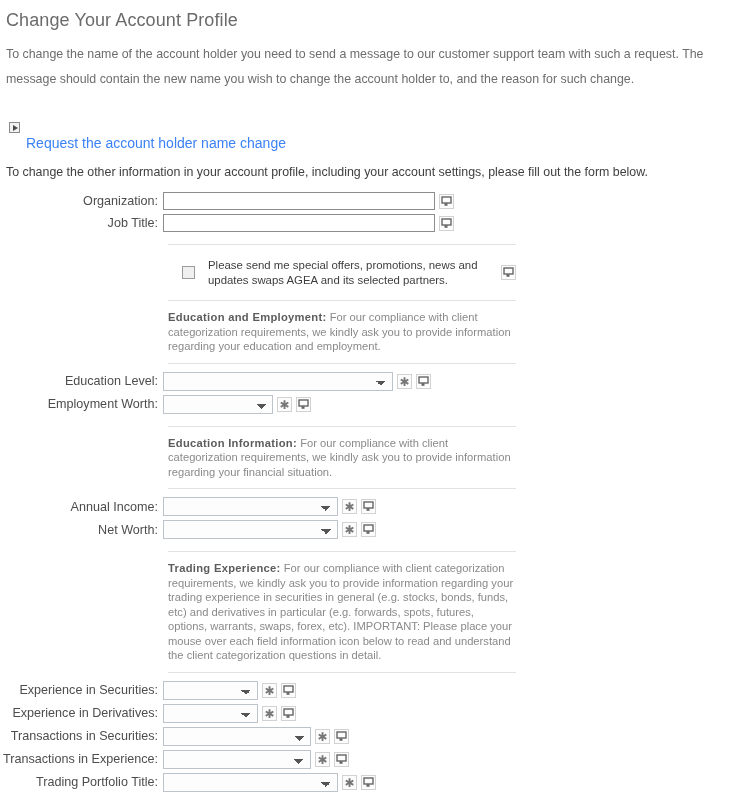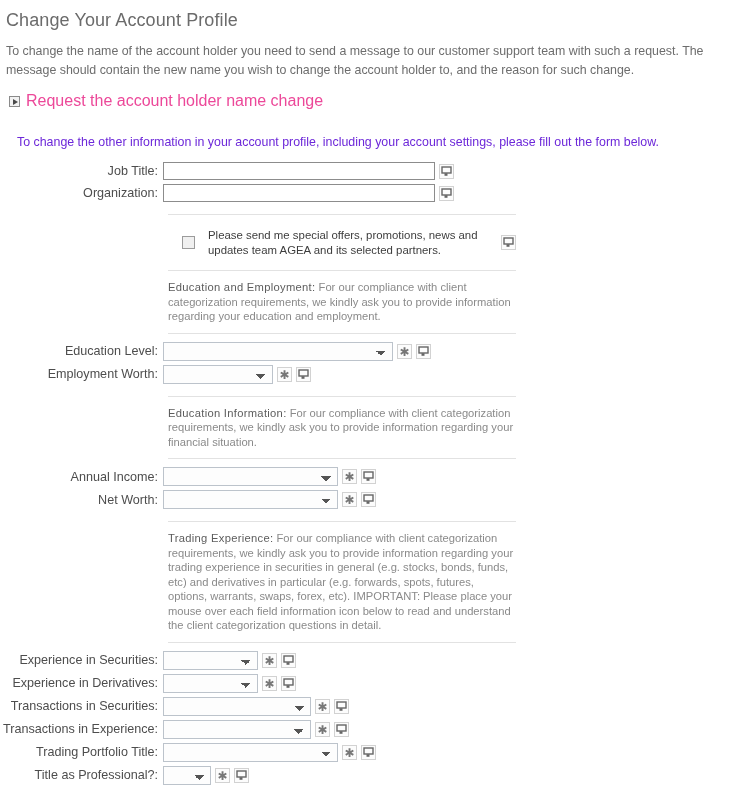--- a/index.html
+++ b/index.html
@@ -22,21 +22,21 @@
     font-size: 18px;
     font-weight: normal;
     color: #6b6b6b;
     margin: 0;
     padding: 10px 0 0 6px;
     letter-spacing: 0.1px;
   }
 
   .intro-para {
     font-size: 12.4px;
-    line-height: 19px;
+    line-height: 25px;
     color: #6d6d6d;
     margin: 0;
     padding: 11px 8px 0 6px;
   }
 
   .disclosure-row {
     display: flex;
     align-items: center;
     padding: 12px 0 0 9px;
   }
@@ -53,30 +53,31 @@
     content: "";
     position: absolute;
     left: 3px;
     top: 2px;
     width: 0; height: 0;
     border-top: 3.5px solid transparent;
     border-bottom: 3.5px solid transparent;
     border-left: 5px solid #4a4a4a;
   }
   .disclosure-label {
-    font-size: 16px;
-    color: #ec4899;
+    font-size: 14px;
+    color: #3b82f6;
     padding-left: 6px;
+    margin-top: 31px;
   }
 
   .intro-para2 {
     font-size: 12.4px;
     line-height: 16px;
-    color: #6d28d9;
-    margin: 11px;
+    color: #404040;
+    margin: 0;
     padding: 13px 8px 0 6px;
   }
 
   
   .form { margin-top: 12px; }
 
   .row {
     display: flex;
     align-items: center;
     margin-bottom: 4px;
@@ -176,21 +177,21 @@
   }
   .noteblock {
     width: 348px;
     margin-left: 168px;
     font-size: 11.2px;
     line-height: 14.5px;
     color: #8a8a8a;
     padding: 9px 0 9px 0;
     box-sizing: border-box;
   }
-  .noteblock b { color: #5c5c5c; font-weight: normal; letter-spacing: 0.3px; }
+  .noteblock b { color: #5c5c5c; font-weight: bold; letter-spacing: 0.3px; }
 
   .optin-row {
     display: flex;
     align-items: center;
     padding: 13px 0 13px 0;
     margin-left: 168px;
     width: 348px;
     box-sizing: border-box;
   }
   .optin-chk-wrap { width: 40px; display: flex; justify-content: center; flex: 0 0 auto;}
@@ -232,53 +233,53 @@
   <div class="disclosure-row">
     <span class="disclosure-arrow"></span>
     <span class="disclosure-label">Request the account holder name change</span>
   </div>
 
   <p class="intro-para2">To change the other information in your account profile, including your account settings, please fill out the form below.</p>
 
   <div class="form">
 
     <div class="row">
+      <div class="lbl">Organization:</div>
+      <div class="ctrls">
+        <input class="txt w-text" type="text" value="" style="">
+        <span class="ibtn">
+          <svg width="11" height="11" viewBox="0 0 11 11">
+              <rect x="1" y="1" width="9" height="6" fill="none" stroke="#666" stroke-width="1.4"></rect>
+              <rect x="3.5" y="7.2" width="3" height="2.6" fill="#666"></rect>
+            </svg>
+        </span>
+      </div>
+    </div>
+
+    <div class="row">
       <div class="lbl">Job Title:</div>
-      <div class="ctrls">
-        <input class="txt w-text" type="text" value="" style="">
-        <span class="ibtn">
-          <svg width="11" height="11" viewBox="0 0 11 11">
-              <rect x="1" y="1" width="9" height="6" fill="none" stroke="#666" stroke-width="1.4"></rect>
-              <rect x="3.5" y="7.2" width="3" height="2.6" fill="#666"></rect>
-            </svg>
-        </span>
-      </div>
-    </div>
-
-    <div class="row">
-      <div class="lbl">Organization:</div>
       <div class="ctrls">
         <input class="txt w-text" type="text" value="" style="">
         <span class="ibtn">
           <svg width="11" height="11" viewBox="0 0 11 11">
               <rect x="1" y="1" width="9" height="6" fill="none" stroke="#666" stroke-width="1.4"></rect>
               <rect x="3.5" y="7.2" width="3" height="2.6" fill="#666"></rect>
             </svg>
         </span>
       </div>
     </div>
 
     <div class="spacer-8"></div>
     <div class="sep"></div>
 
     <div class="optin-row">
       <span class="optin-chk-wrap">
         <input type="checkbox" class="chk" style="">
       </span>
-      <span class="optin-text">Please send me special offers, promotions, news and updates team AGEA and its selected partners.</span>
+      <span class="optin-text">Please send me special offers, promotions, news and updates swaps AGEA and its selected partners.</span>
       <span class="ibtn">
         <svg width="11" height="11" viewBox="0 0 11 11">
             <rect x="1" y="1" width="9" height="6" fill="none" stroke="#666" stroke-width="1.4"></rect>
             <rect x="3.5" y="7.2" width="3" height="2.6" fill="#666"></rect>
           </svg>
       </span>
     </div>
 
     <div class="sep"></div>
 

